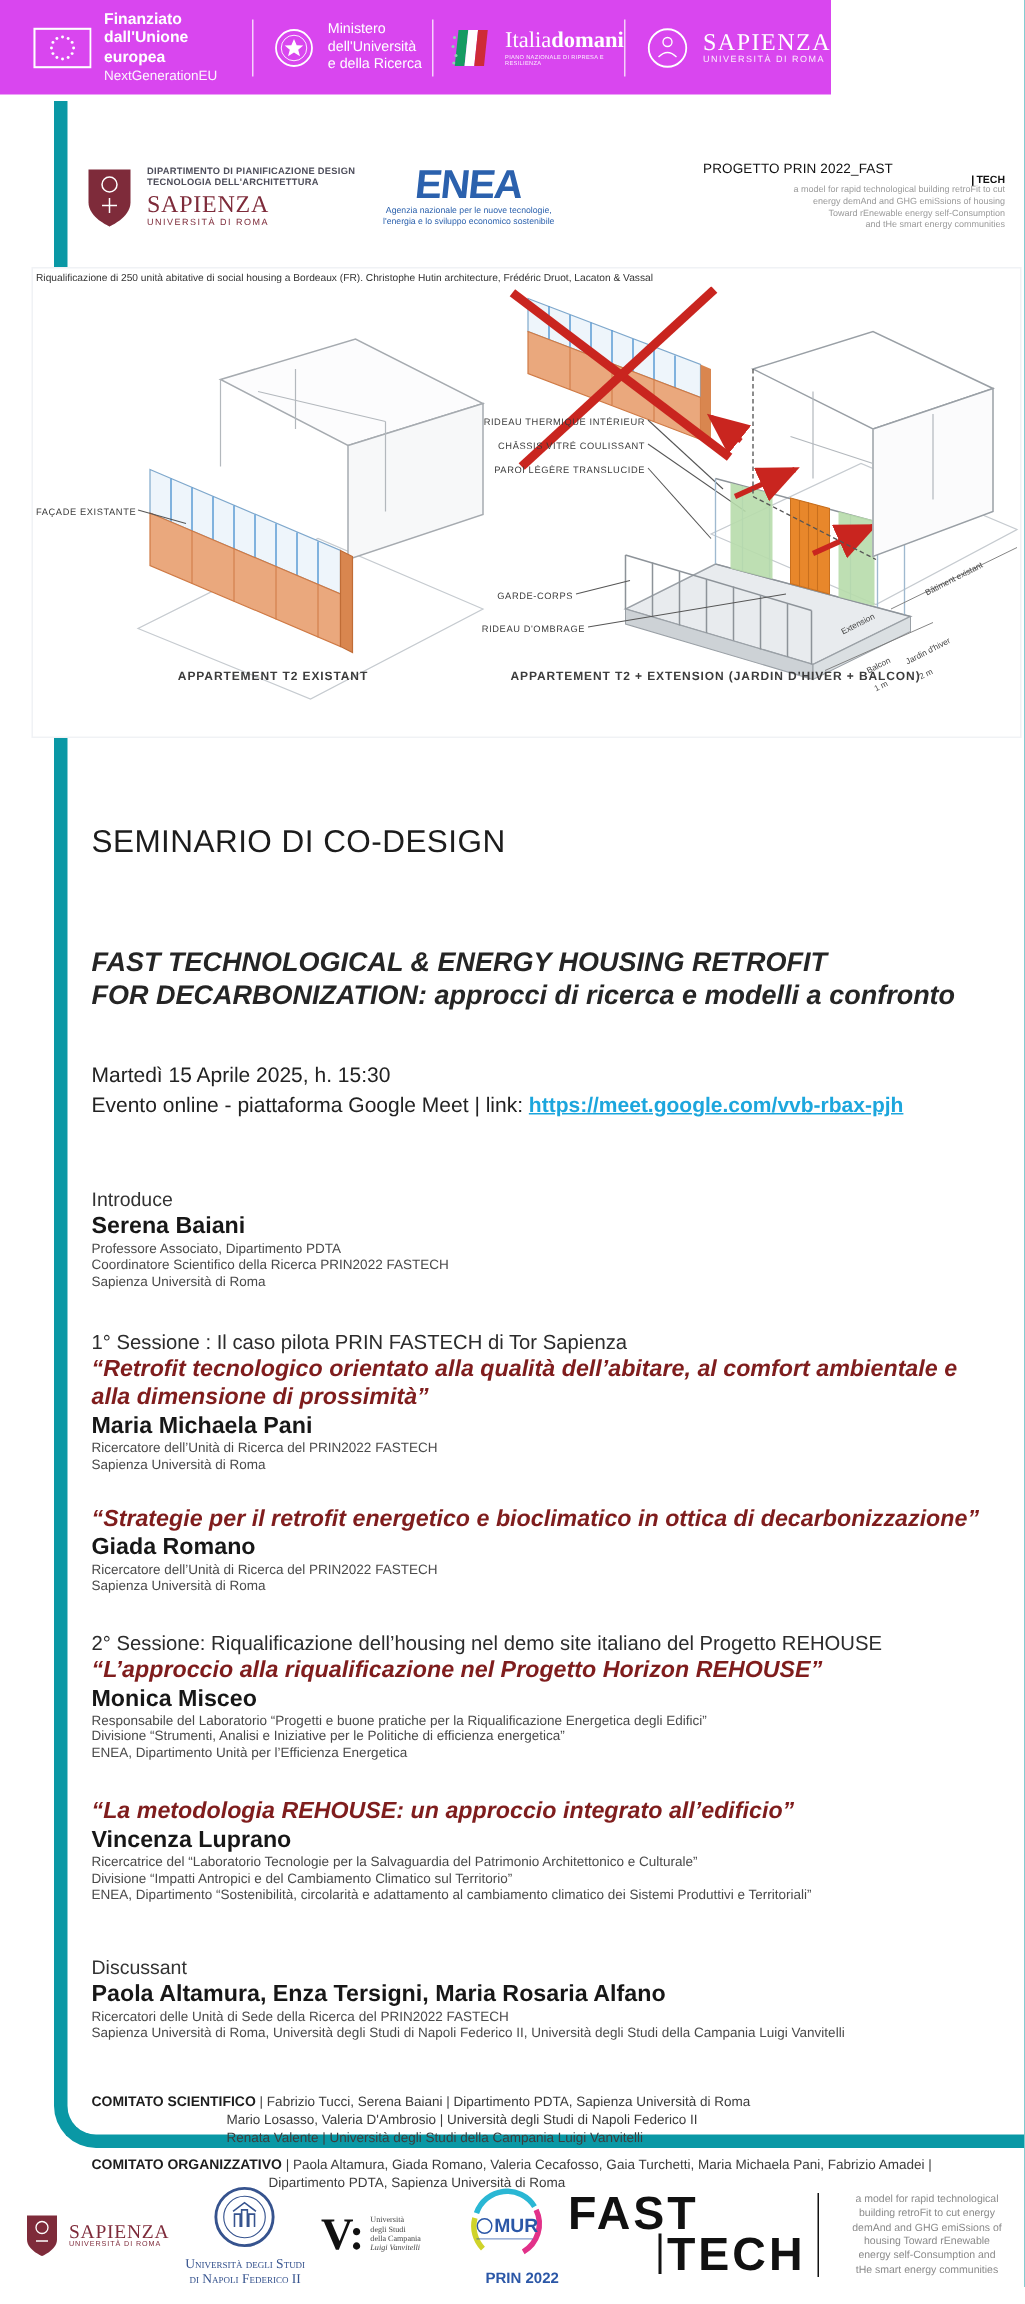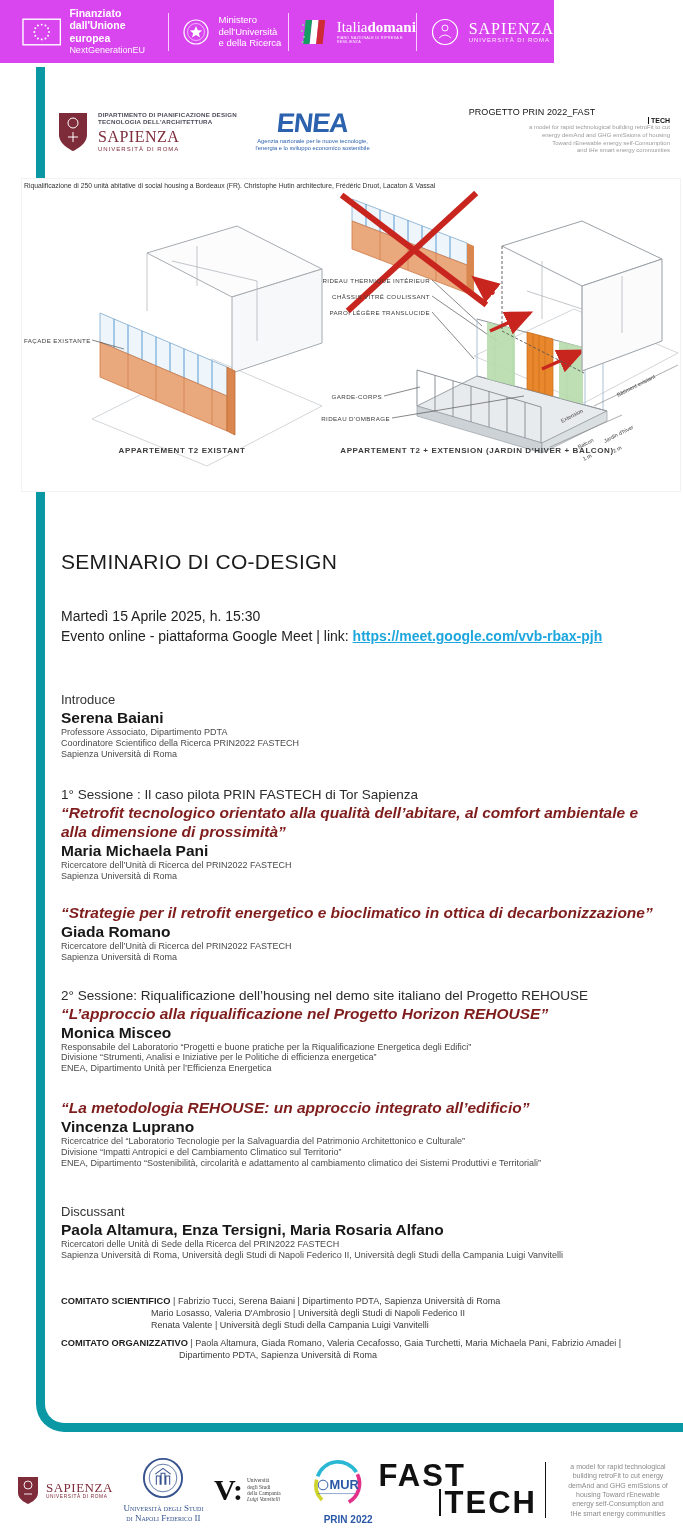--- a/index.html
+++ b/index.html
@@ -337,20 +337,24 @@
     <line x1="572" y1="215" x2="656" y2="174" stroke="#777" stroke-width="0.6"></line>
     <text transform="translate(596,206) rotate(-27)" class="dg-dim">Bâtiment existant</text>
 
     <text x="160" y="262" text-anchor="middle" class="dg-cap">APPARTEMENT T2 EXISTANT</text>
     <text x="455" y="262" text-anchor="middle" class="dg-cap">APPARTEMENT T2 + EXTENSION (JARDIN D'HIVER + BALCON)</text>
   </svg>
 </div>
 
 <div class="content">
   <div class="kicker">SEMINARIO DI CO-DESIGN</div>
+  <div class="title">
+    <div>FAST TECHNOLOGICAL &amp; ENERGY HOUSING RETROFIT</div>
+    <div>FOR DECARBONIZATION: approcci di ricerca e modelli a confronto</div>
+  </div>
   <div class="when">
     <div>Martedì 15 Aprile 2025, h. 15:30</div>
     <div><span>Evento online - piattaforma Google Meet | link: </span><a class="meet-link">https://meet.google.com/vvb-rbax-pjh</a></div>
   </div>
 
   <div class="mt-intro">
     <div class="label-sm">Introduce</div>
     <div class="pname">Serena Baiani</div>
     <div class="aff">Professore Associato, Dipartimento PDTA</div>
     <div class="aff">Coordinatore Scientifico della Ricerca PRIN2022 FASTECH</div>

